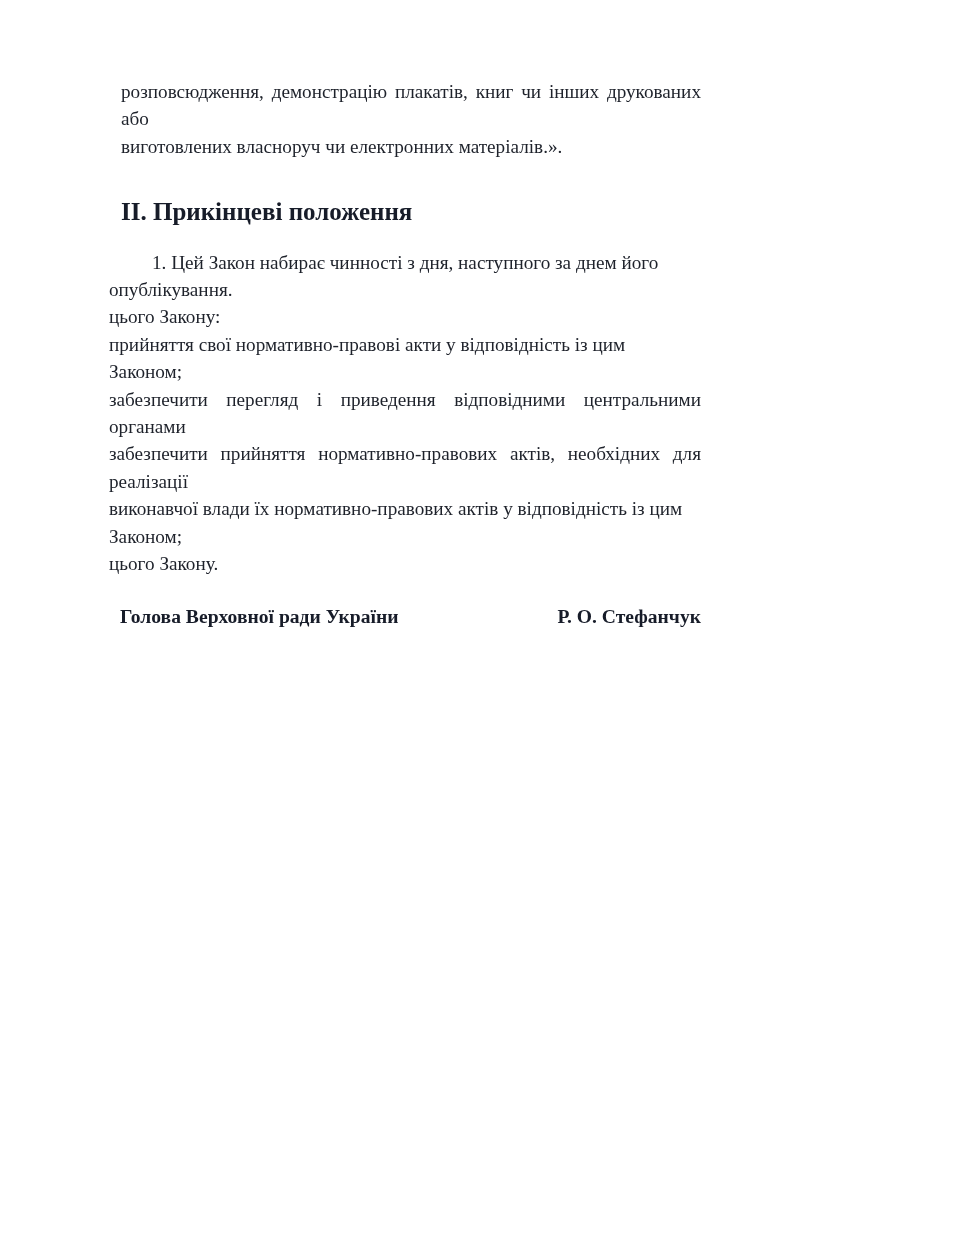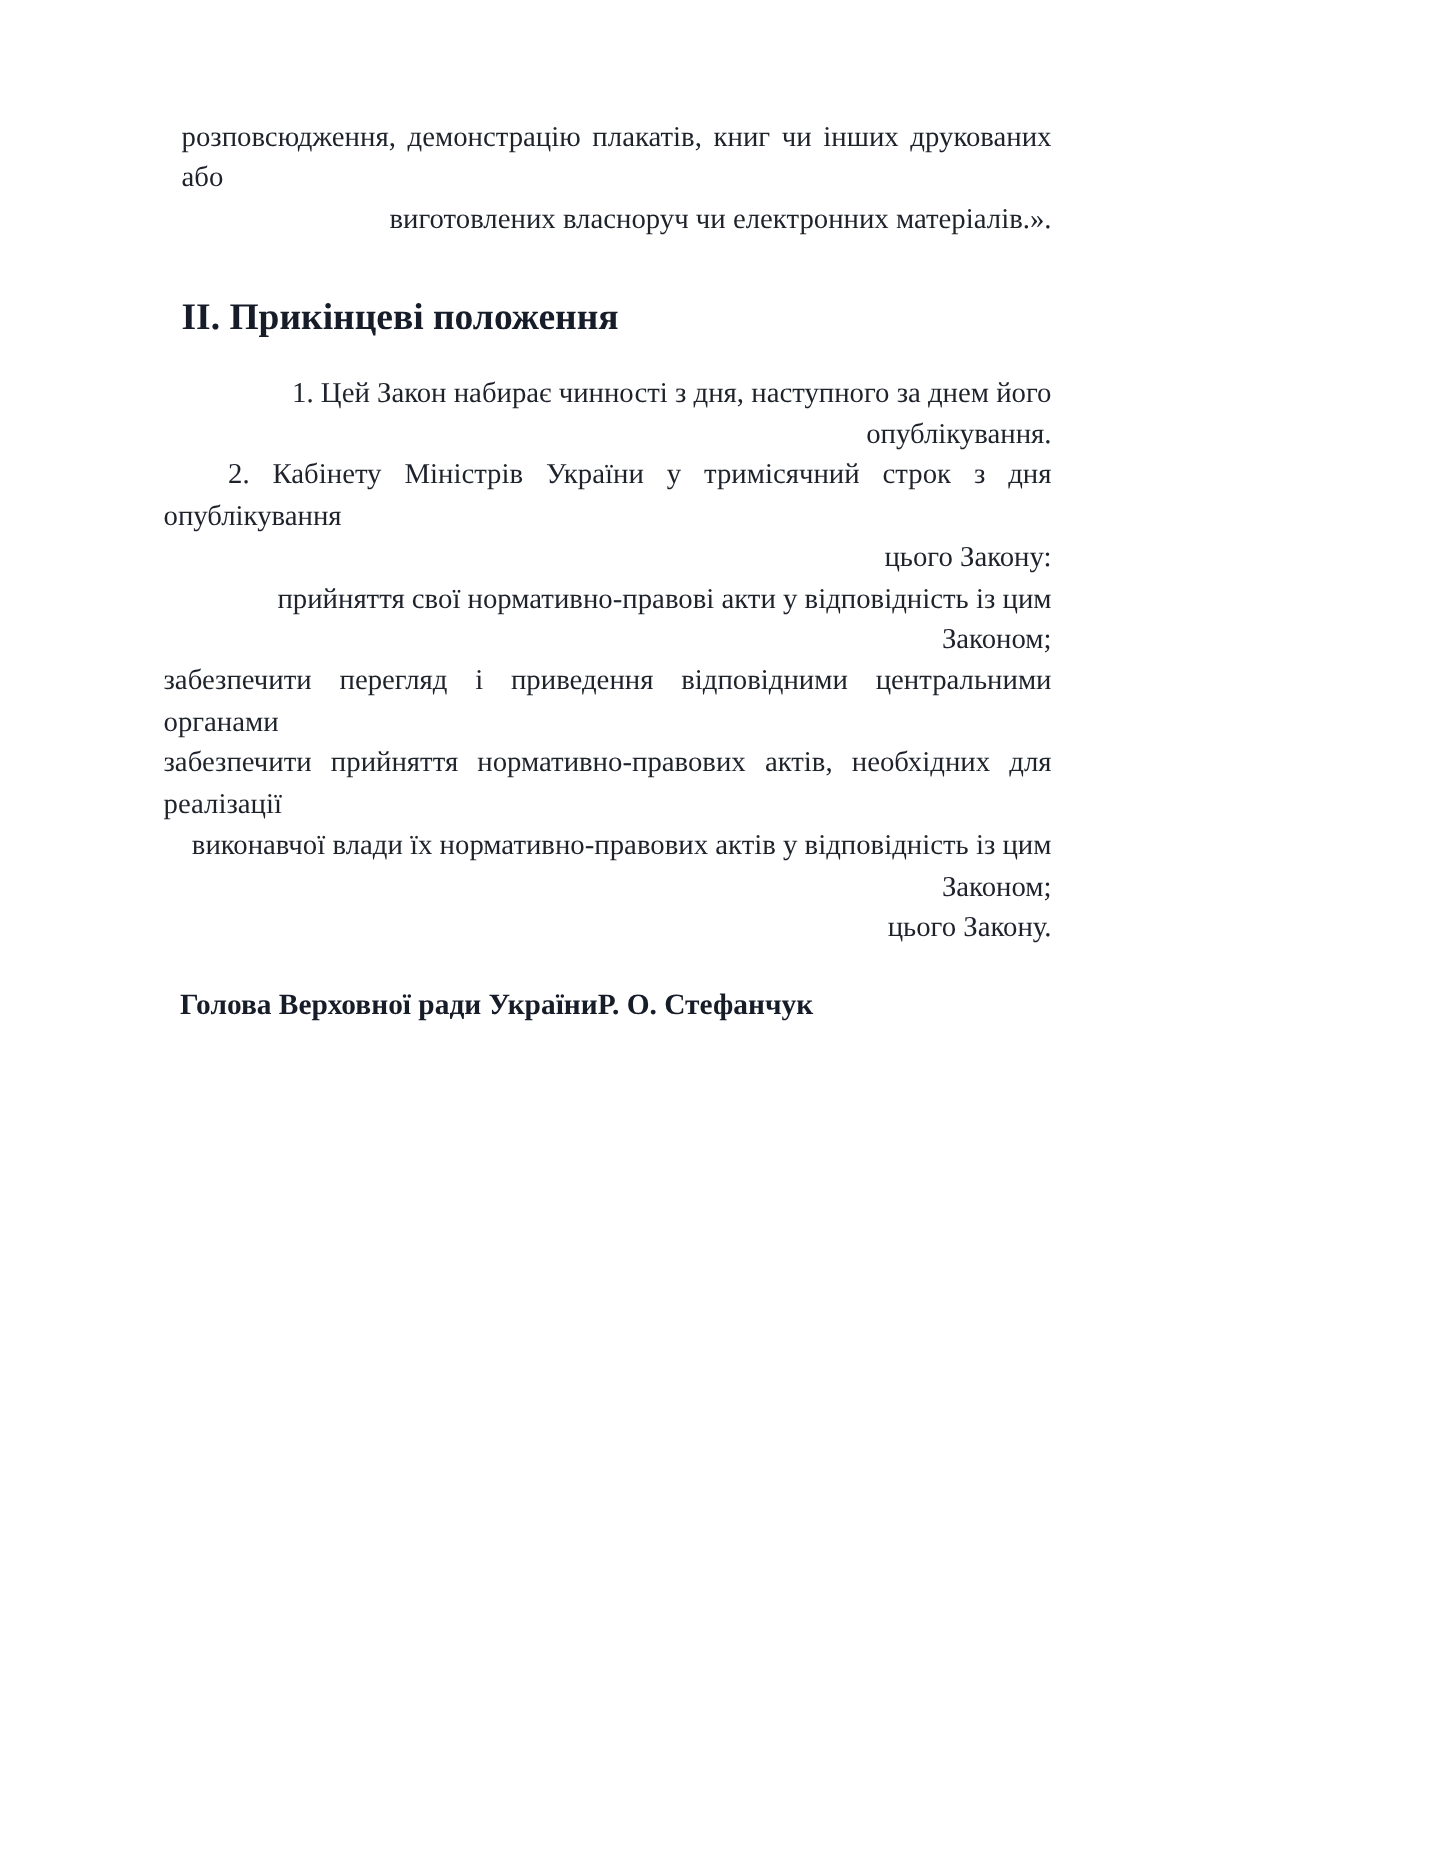--- a/index.html
+++ b/index.html
@@ -18,21 +18,21 @@
   }
   .content {
     position: absolute;
     top: 78px;
     left: 109px;
     right: 65px;
   }
   .line {
     font-size: 19.2px;
     line-height: 27.4px;
-    text-align: right;
+    text-align: left;
     white-space: normal;
   }
   .line.justify {
     text-align: justify;
     text-align-last: justify;
     text-justify: inter-word;
   }
   .line.indent {
     text-indent: 43px;
   }
@@ -47,21 +47,21 @@
     font-weight: bold;
     color: #171c29;
   }
   .body-block {
     margin-top: 23px;
   }
   .signature-row {
     margin-top: 25px;
     padding-left: 11px;
     display: flex;
-    justify-content: flex-start;
+    justify-content: space-between;
     align-items: baseline;
     font-size: 19.6px;
     line-height: 27.4px;
     font-weight: bold;
     color: #171c29;
   }
 </style>
 </head>
 <body>
 
@@ -70,21 +70,20 @@
 
     <div class="quote-block">
         <div class="line justify">розповсюдження, демонстрацію плакатів, книг чи інших друкованих або</div>
         <div class="line">виготовлених власноруч чи електронних матеріалів.».</div>
       </div>
 
     <div class="section-heading">ІІ. Прикінцеві положення</div>
 
     <div class="body-block">
         <div class="line indent">1. Цей Закон набирає чинності з дня, наступного за днем його опублікування.</div>
-        <div class="line justify indent">2. Кабінету Міністрів України у тримісячний строк з дня опублікування</div>
         <div class="line">цього Закону:</div>
         <div class="line">прийняття свої нормативно-правові акти у відповідність із цим Законом;</div>
         <div class="line justify">забезпечити перегляд і приведення відповідними центральними органами</div>
         <div class="line justify">забезпечити прийняття нормативно-правових актів, необхідних для реалізації</div>
         <div class="line">виконавчої влади їх нормативно-правових актів у відповідність із цим Законом;</div>
         <div class="line">цього Закону.</div>
       </div>
 
     <div class="signature-row">
       <span>Голова Верховної ради України</span>

